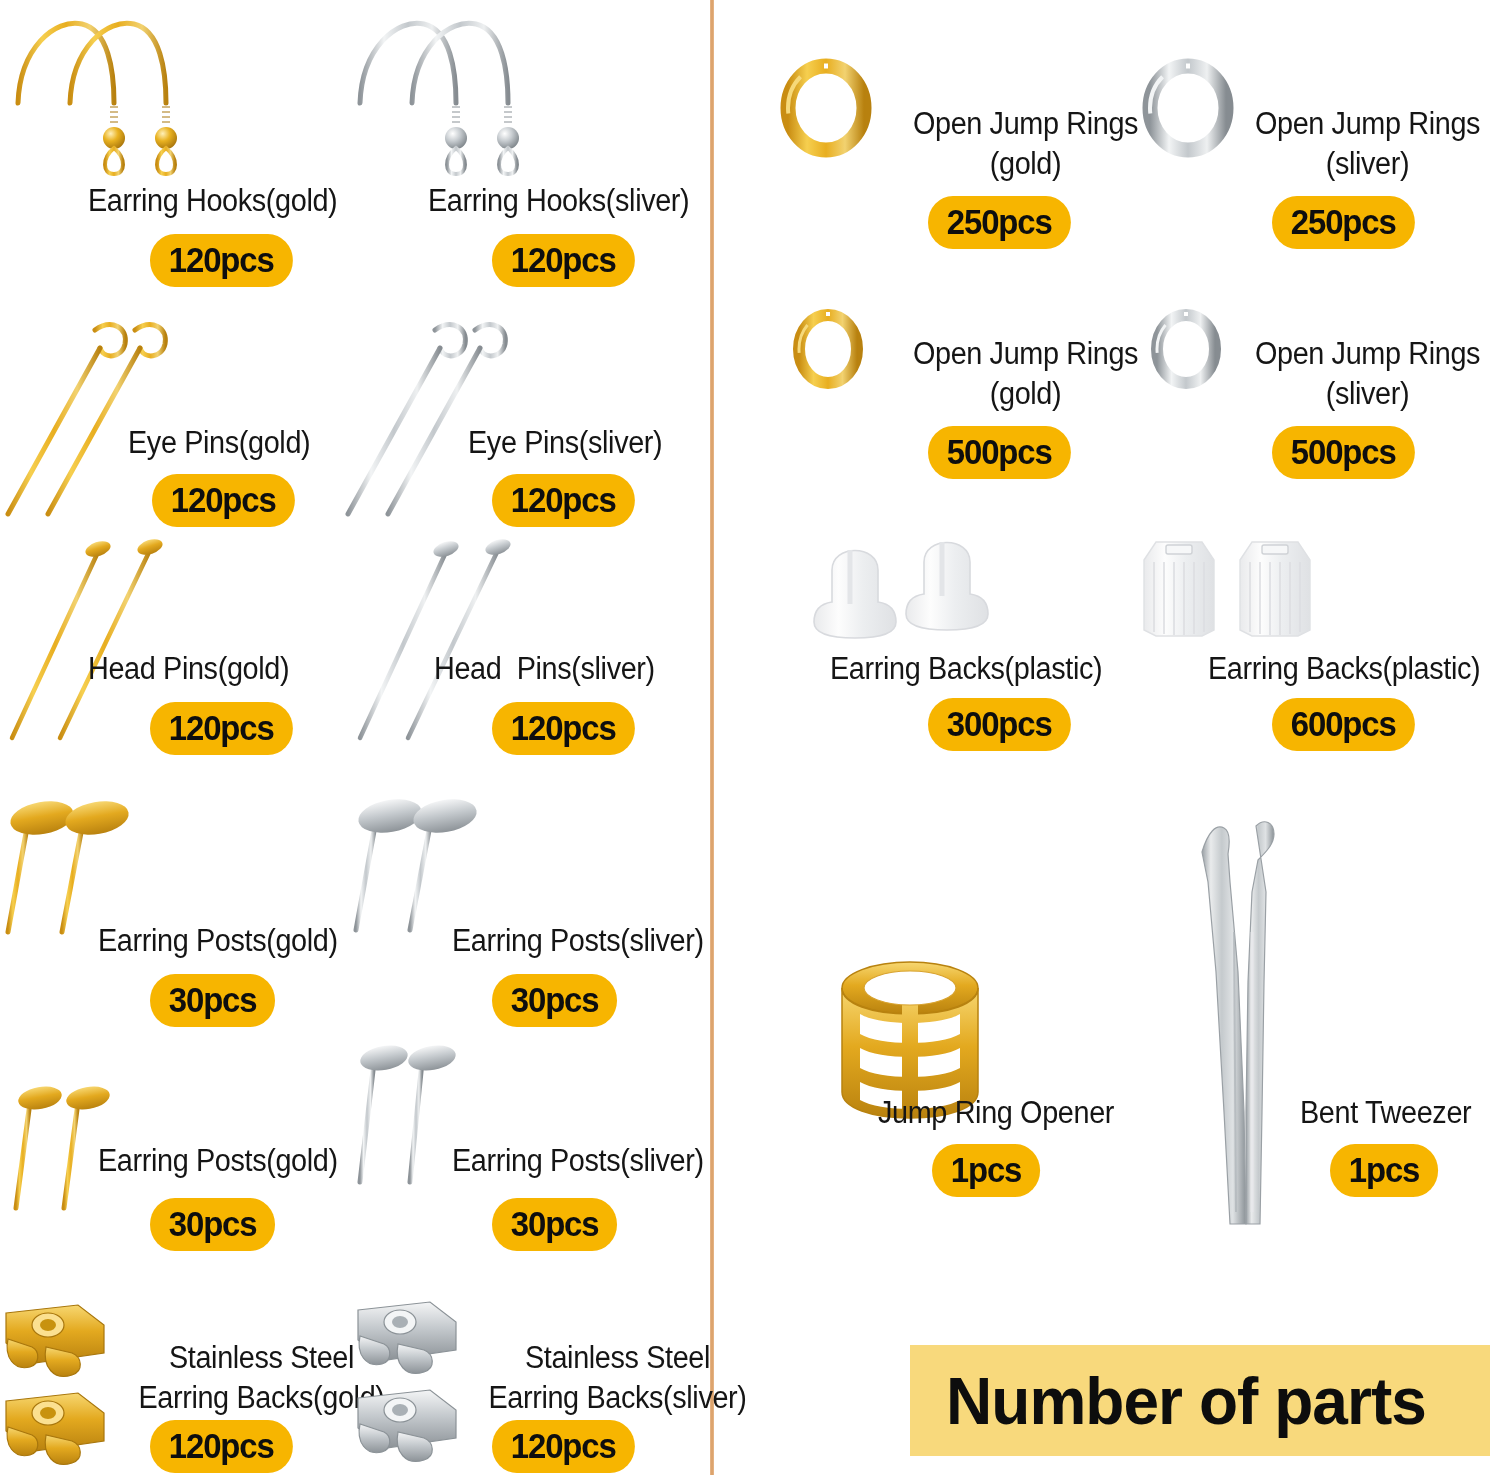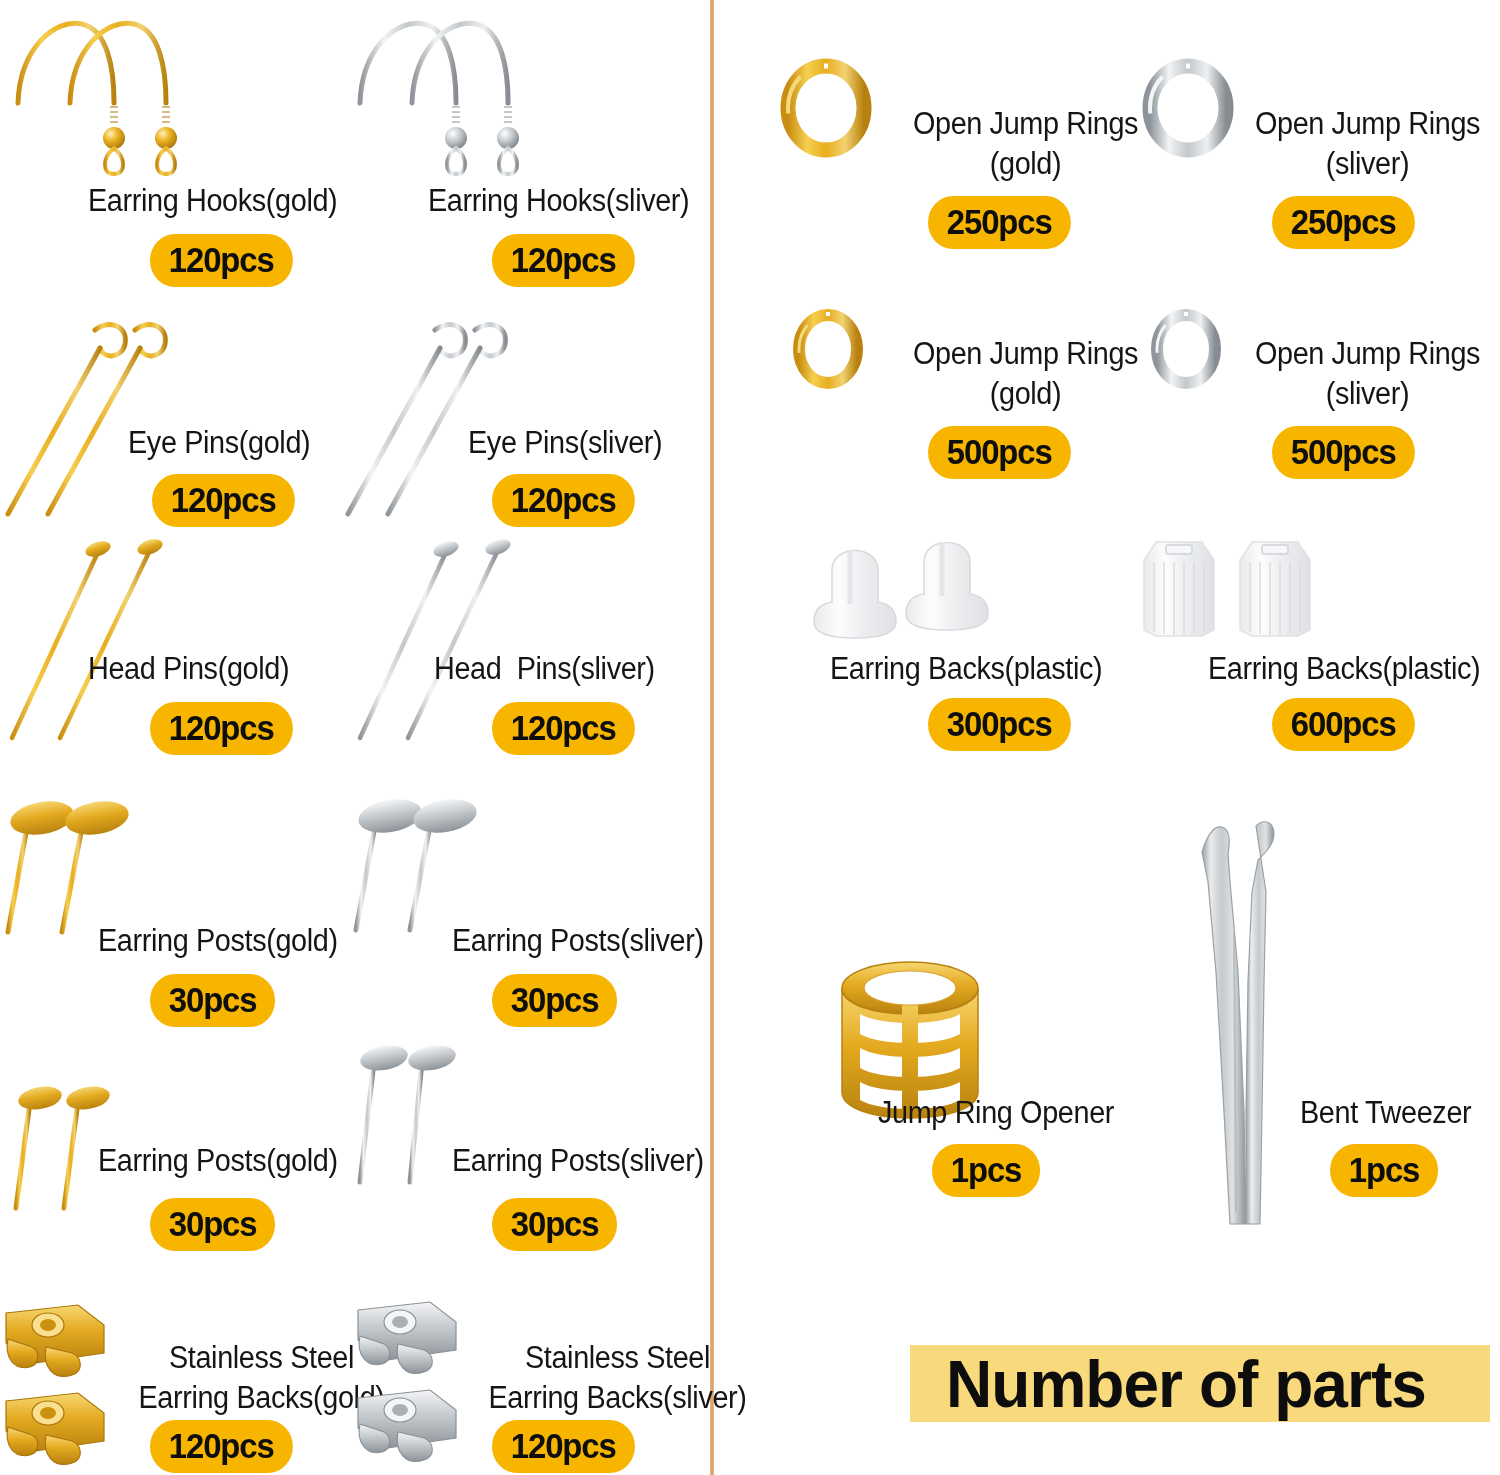--- a/index.html
+++ b/index.html
@@ -44,21 +44,21 @@
     line-height:35px;
     padding:8px 20px 10px 20px;
     letter-spacing:-1.2px;
     transform:scaleX(0.94);
     transform-origin:left center;
     white-space:nowrap;
   }
 
   
   .banner{
-    position:absolute;left:910px;top:1345px;width:580px;height:77px;
+    position:absolute;left:910px;top:1345px;width:580px;height:111px;
     background:#f8d97c;
     display:flex;align-items:center;
   }
   .banner-text{
     font-size:66px;font-weight:bold;color:#0d0d0d;
     margin-left:36px;letter-spacing:-1px;
     transform:scaleX(0.97);transform-origin:left center;
   }
 
   

